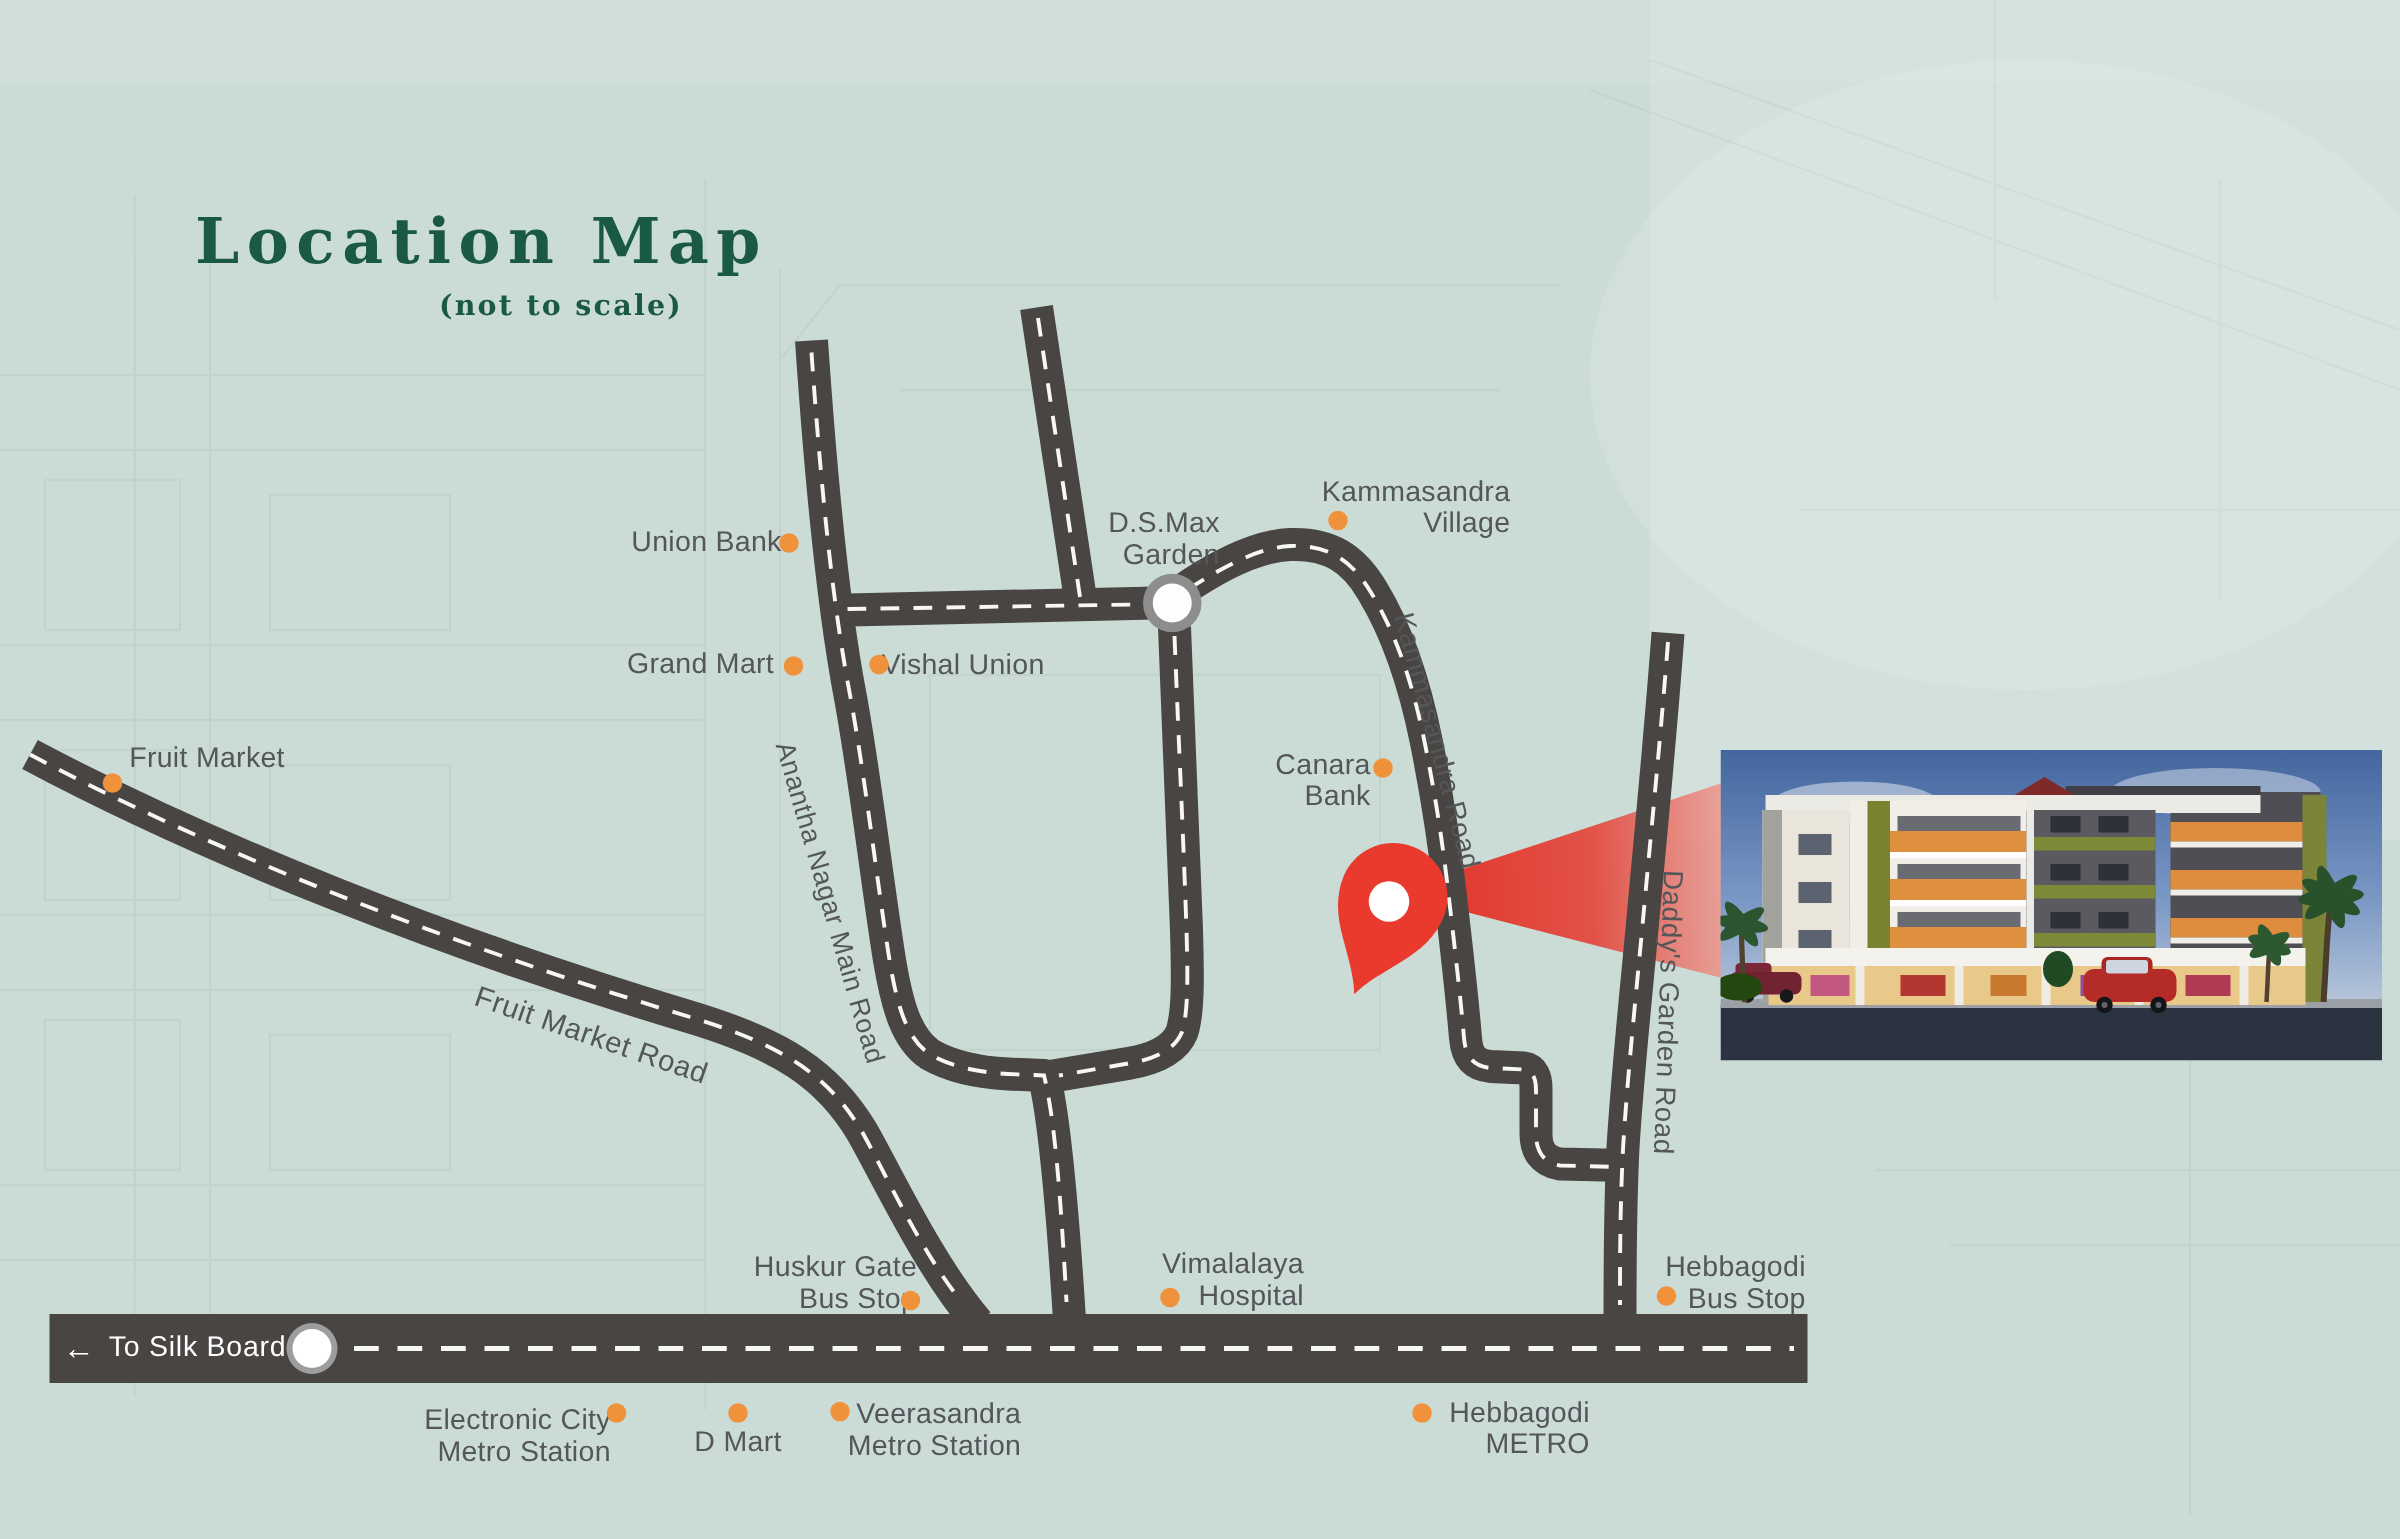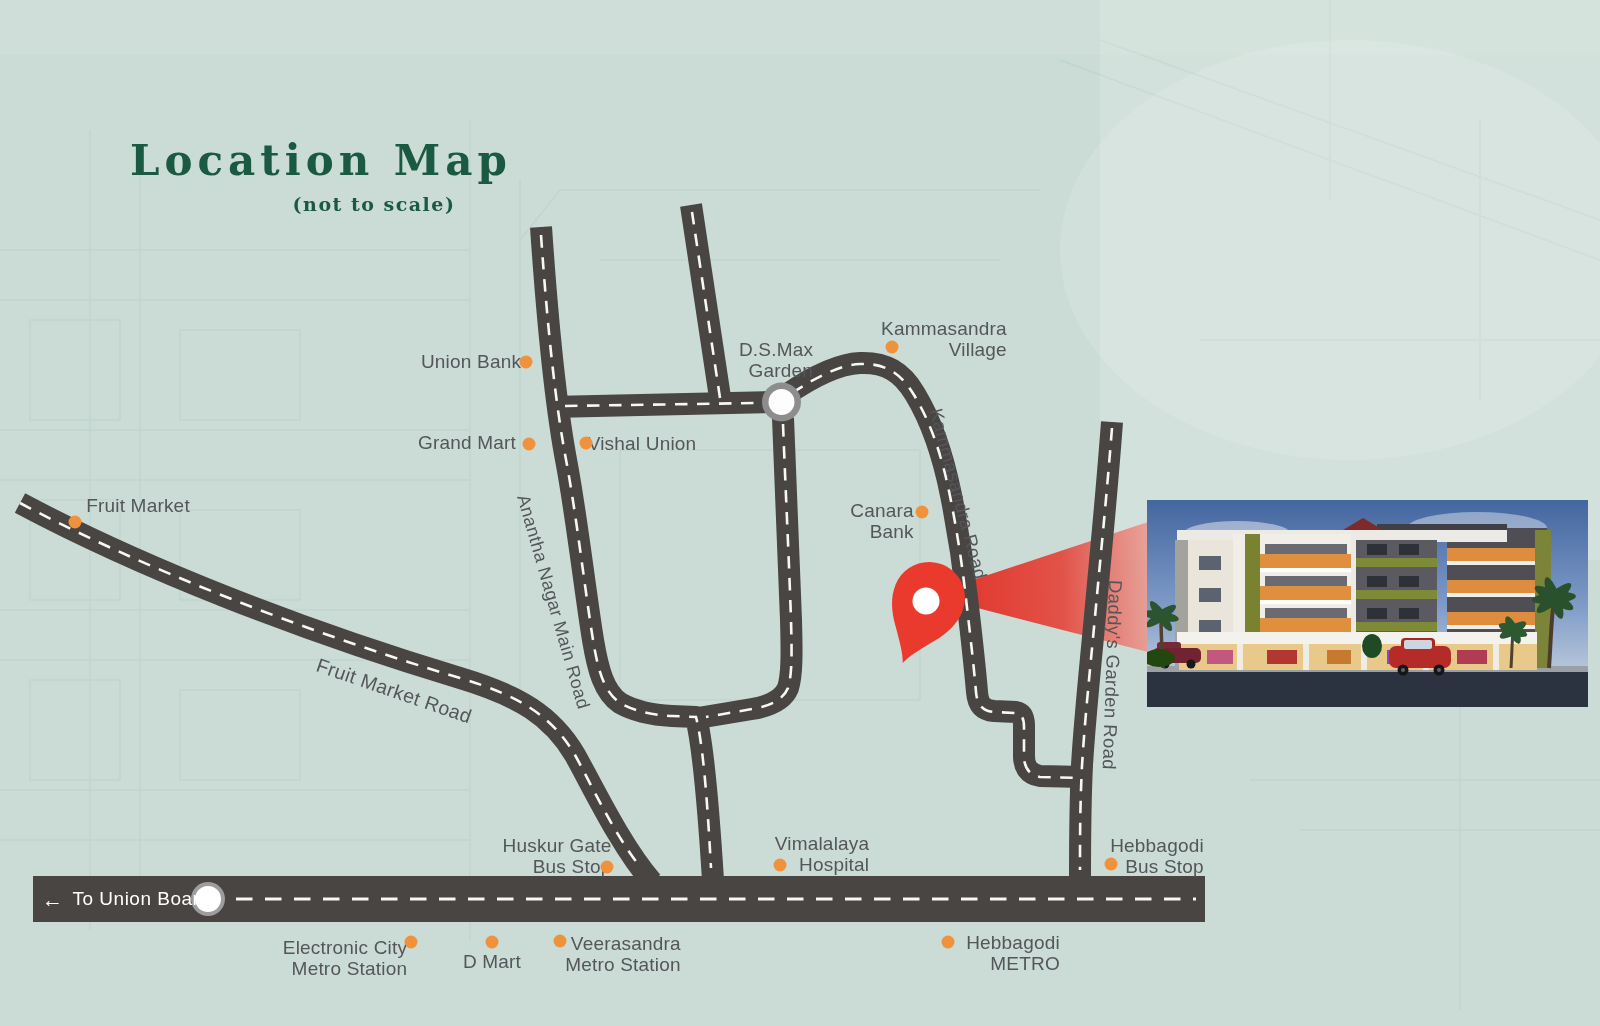--- a/index.html
+++ b/index.html
@@ -152,21 +152,21 @@
   <div class="lm" style="left:623px;top:954px">Veerasandra
 Metro Station</div>
   <span class="dot" style="left:560px;top:941px"></span>
 
   <div class="lm" style="left:1013px;top:953px">Hebbagodi
 METRO</div>
   <span class="dot" style="left:948px;top:942px"></span>
 
   <div class="silk">
     <span class="arrow">←</span>
-    <span>To Union Board</span>
+    <span>To Silk Board</span>
   </div>
 
   <svg class="inset" viewBox="0 0 441 207">
     <defs>
       <linearGradient id="skyG" x1="0" y1="0" x2="0" y2="1">
         <stop offset="0" stop-color="#43669f"></stop>
           <stop offset="0.5" stop-color="#7d9ac6"></stop>
         <stop offset="0.8" stop-color="#b3c3d9"></stop>
           <stop offset="1" stop-color="#c8d2de"></stop>
       </linearGradient>

